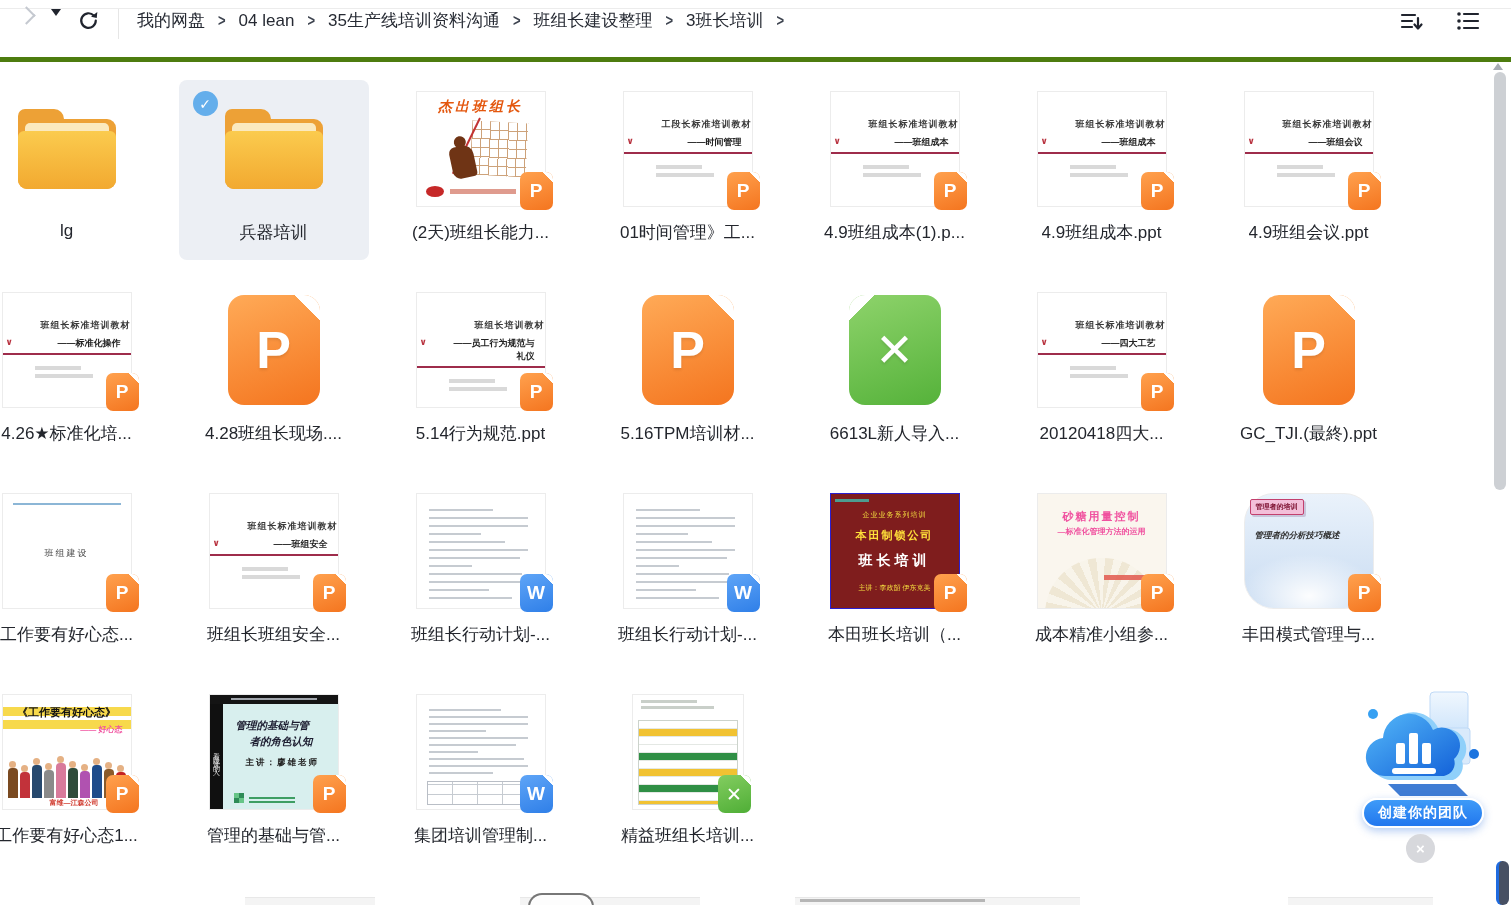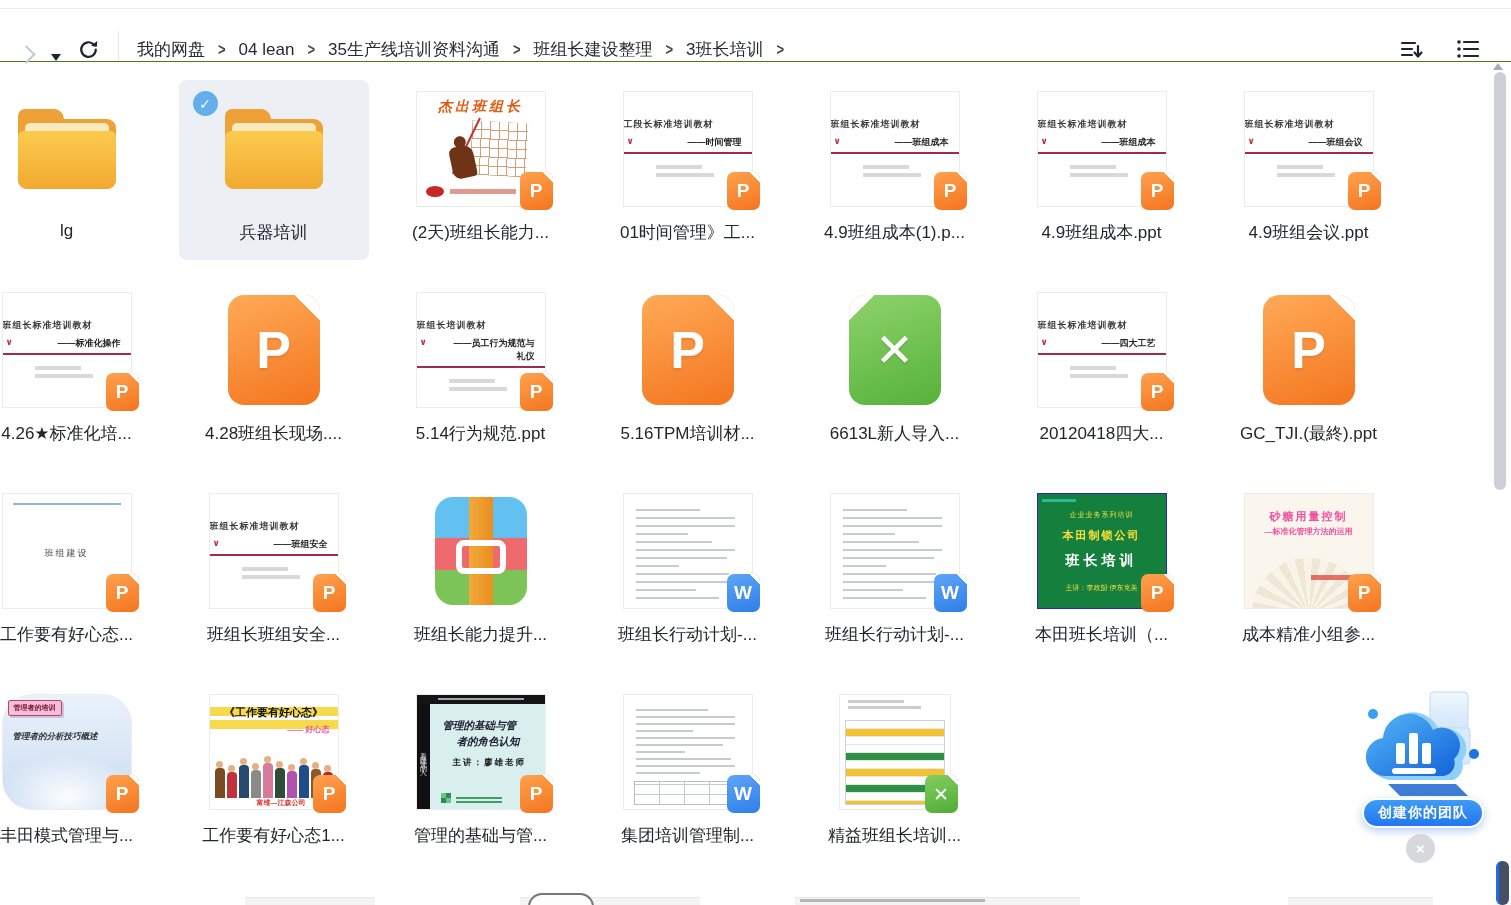--- a/index.html
+++ b/index.html
@@ -1,20 +1,20 @@
 <!DOCTYPE html>
 <html><head>
 <meta charset="utf-8">
 <style>
   html,body{margin:0;padding:0;width:1511px;height:905px;overflow:hidden;background:#fff;
     font-family:"Liberation Sans","DejaVu Sans",sans-serif;-webkit-font-smoothing:antialiased;}
   .top-hairline{position:absolute;top:8px;left:0;right:0;height:1px;background:#ECECEC;}
   
-  .toolbar{position:absolute;top:9px;left:0;right:0;height:53px;display:flex;align-items:flex-end;
-    padding-left:14px;border-bottom:1px solid #4d7c0f;background:#fff;box-sizing:border-box;}
+  .toolbar{position:absolute;top:9px;left:0;right:0;height:53px;display:flex;align-items:flex-start;
+    padding-left:14px;border-bottom:5px solid #4d7c0f;background:#fff;box-sizing:border-box;}
   .tb-btn{display:flex;align-items:center;justify-content:center;cursor:pointer;background:none;border:none;padding:0;}
   .fwd-chevron{width:11px;height:11px;border-top:2.5px solid #C5C9D0;border-right:2.5px solid #C5C9D0;
     transform:rotate(45deg);margin:0 4px 0 6px;}
   .caret{width:0;height:0;border-left:5px solid transparent;border-right:5px solid transparent;
     border-top:7px solid #20242E;margin:0 14px 0 14px;}
   .refresh{margin:0 10px 0 2px;}
   .tb-divider{width:1px;height:30px;background:#E6E6E6;margin:0 18px 0 8px;}
   .breadcrumb{display:flex;align-items:center;font-size:17px;color:#262A33;}
   .crumb{cursor:pointer;white-space:nowrap;}
   .crumb-sep{margin:0 13px;font-size:13px;font-weight:bold;color:#3E4450;transform:scaleY(1.2);}
@@ -62,21 +62,21 @@
     overflow:visible;box-sizing:border-box;font-family:"Liberation Sans","DejaVu Sans",sans-serif;}
   .thumb .clip{position:absolute;inset:0;overflow:hidden;}
   .badge{position:absolute;right:-8px;bottom:-4px;width:33px;height:38px;border-radius:7px;color:#fff;
     font-weight:bold;display:flex;align-items:center;justify-content:center;font-size:19px;z-index:3;}
   .badge.ppt{background:linear-gradient(160deg,#FFA14E,#F4751F);}
   .badge.word{background:linear-gradient(160deg,#5FA5F7,#2F7FE8);}
   .badge.excel{background:linear-gradient(160deg,#83CD60,#4FAE36);}
   .badge::after{content:"";position:absolute;top:0;right:0;width:11px;height:11px;border-radius:0 7px 0 0;
     background:linear-gradient(225deg,#fff 49%,rgba(255,255,255,0) 50%);}
   
-  .cv-t1{margin-top:26px;text-align:left;font-size:9px;font-weight:bold;color:#3A3A3A;letter-spacing:1px;}
+  .cv-t1{margin-top:26px;text-align:right;font-size:9px;font-weight:bold;color:#3A3A3A;letter-spacing:1px;}
   .cv-t2{margin:5px 10px 0 34px;text-align:right;font-size:9px;font-weight:bold;color:#222;}
   .cv-rule{margin-top:3px;height:2px;background:#9E2C4B;}
   .cv-mark{position:absolute;left:3px;top:44px;color:#B8323F;font-size:9px;font-weight:bold;}
   .cv-meta{margin:11px 0 0 32px;display:flex;flex-direction:column;gap:4px;}
   .cv-meta i{height:4px;background:#D9D9D9;display:block;}
   
   .jc-title{margin-top:6px;text-align:center;font-size:14px;font-weight:bold;font-style:italic;color:#E4570E;letter-spacing:3px;}
   .jc-grid{position:absolute;left:54px;top:30px;width:56px;height:54px;transform:rotate(3deg);
     background:repeating-linear-gradient(0deg,#CDA27A 0 1px,transparent 1px 9px),
                repeating-linear-gradient(90deg,#CDA27A 0 1px,transparent 1px 9px);}
@@ -91,21 +91,21 @@
   .js-line{margin:9px 10px 0;height:2px;background:#8CB6D6;}
   .js-title{margin-top:42px;text-align:center;font-size:9px;color:#444;letter-spacing:2px;}
   
   .doc-pad{padding:9px 12px 0;}
   .dl{display:block;height:2px;background:#C6CBD1;margin-top:6px;}
   .doc2 .dl{margin-top:5px;}
   .doc-table{margin:7px 10px 0;height:22px;border:1px solid #B9BEC6;
     background:repeating-linear-gradient(90deg,transparent 0 24px,#C6CBD1 24px 25px),
                repeating-linear-gradient(0deg,transparent 0 9px,#C6CBD1 9px 10px);}
   
-  .thumb.hd{background:#15803d;border-color:#2B1FD0;}
+  .thumb.hd{background:#7f1d1d;border-color:#2B1FD0;}
   .hd-corner{position:absolute;left:4px;top:5px;width:34px;height:3px;background:#37D3C2;opacity:.7;}
   .hd-l1{margin-top:16px;text-align:center;color:#F5DE3F;font-size:7px;letter-spacing:1px;}
   .hd-l2{margin-top:8px;text-align:center;color:#FFE03A;font-size:11px;font-weight:bold;letter-spacing:2px;}
   .hd-l3{margin-top:9px;text-align:center;color:#FFF;font-size:14px;font-weight:bold;letter-spacing:4px;}
   .hd-l4{margin-top:13px;text-align:center;color:#F5DE3F;font-size:7px;}
   
   .thumb.fan{background:#FAF6EE;}
   .fan-l1{margin-top:15px;text-align:center;color:#F0519F;font-size:11px;font-weight:bold;letter-spacing:2px;}
   .fan-l2{margin-top:2px;text-align:center;color:#F0519F;font-size:8px;font-weight:bold;}
   .fan-shape{position:absolute;bottom:-6px;left:7px;width:114px;height:56px;border-radius:114px 114px 0 0;
@@ -488,34 +488,20 @@
             </div>
             <div class="badge ppt">P</div>
           </div>
         </div>
         <div class="label">班组长班组安全...</div>
       </div>
     </div>
     <div class="cell">
       <div class="tile">
         <div class="icon-zone">
-          <div class="raricon">
-            <div class="r-top"></div>
-            <div class="r-mid"></div>
-            <div class="r-bot"></div>
-            <div class="r-strap"></div>
-            <div class="r-buckle"></div>
-          </div>
-        </div>
-        <div class="label">班组长能力提升...</div>
-      </div>
-    </div>
-    <div class="cell">
-      <div class="tile">
-        <div class="icon-zone">
           <div class="thumb">
             <div class="clip">
               <div class="doc-pad">
                 <i class="dl" style="width:62%"></i>
                 <i class="dl" style="width:96%"></i>
                 <i class="dl" style="width:96%"></i>
                 <i class="dl" style="width:50%"></i>
                 <i class="dl" style="width:74%"></i>
                 <i class="dl" style="width:96%"></i>
                 <i class="dl" style="width:88%"></i>

